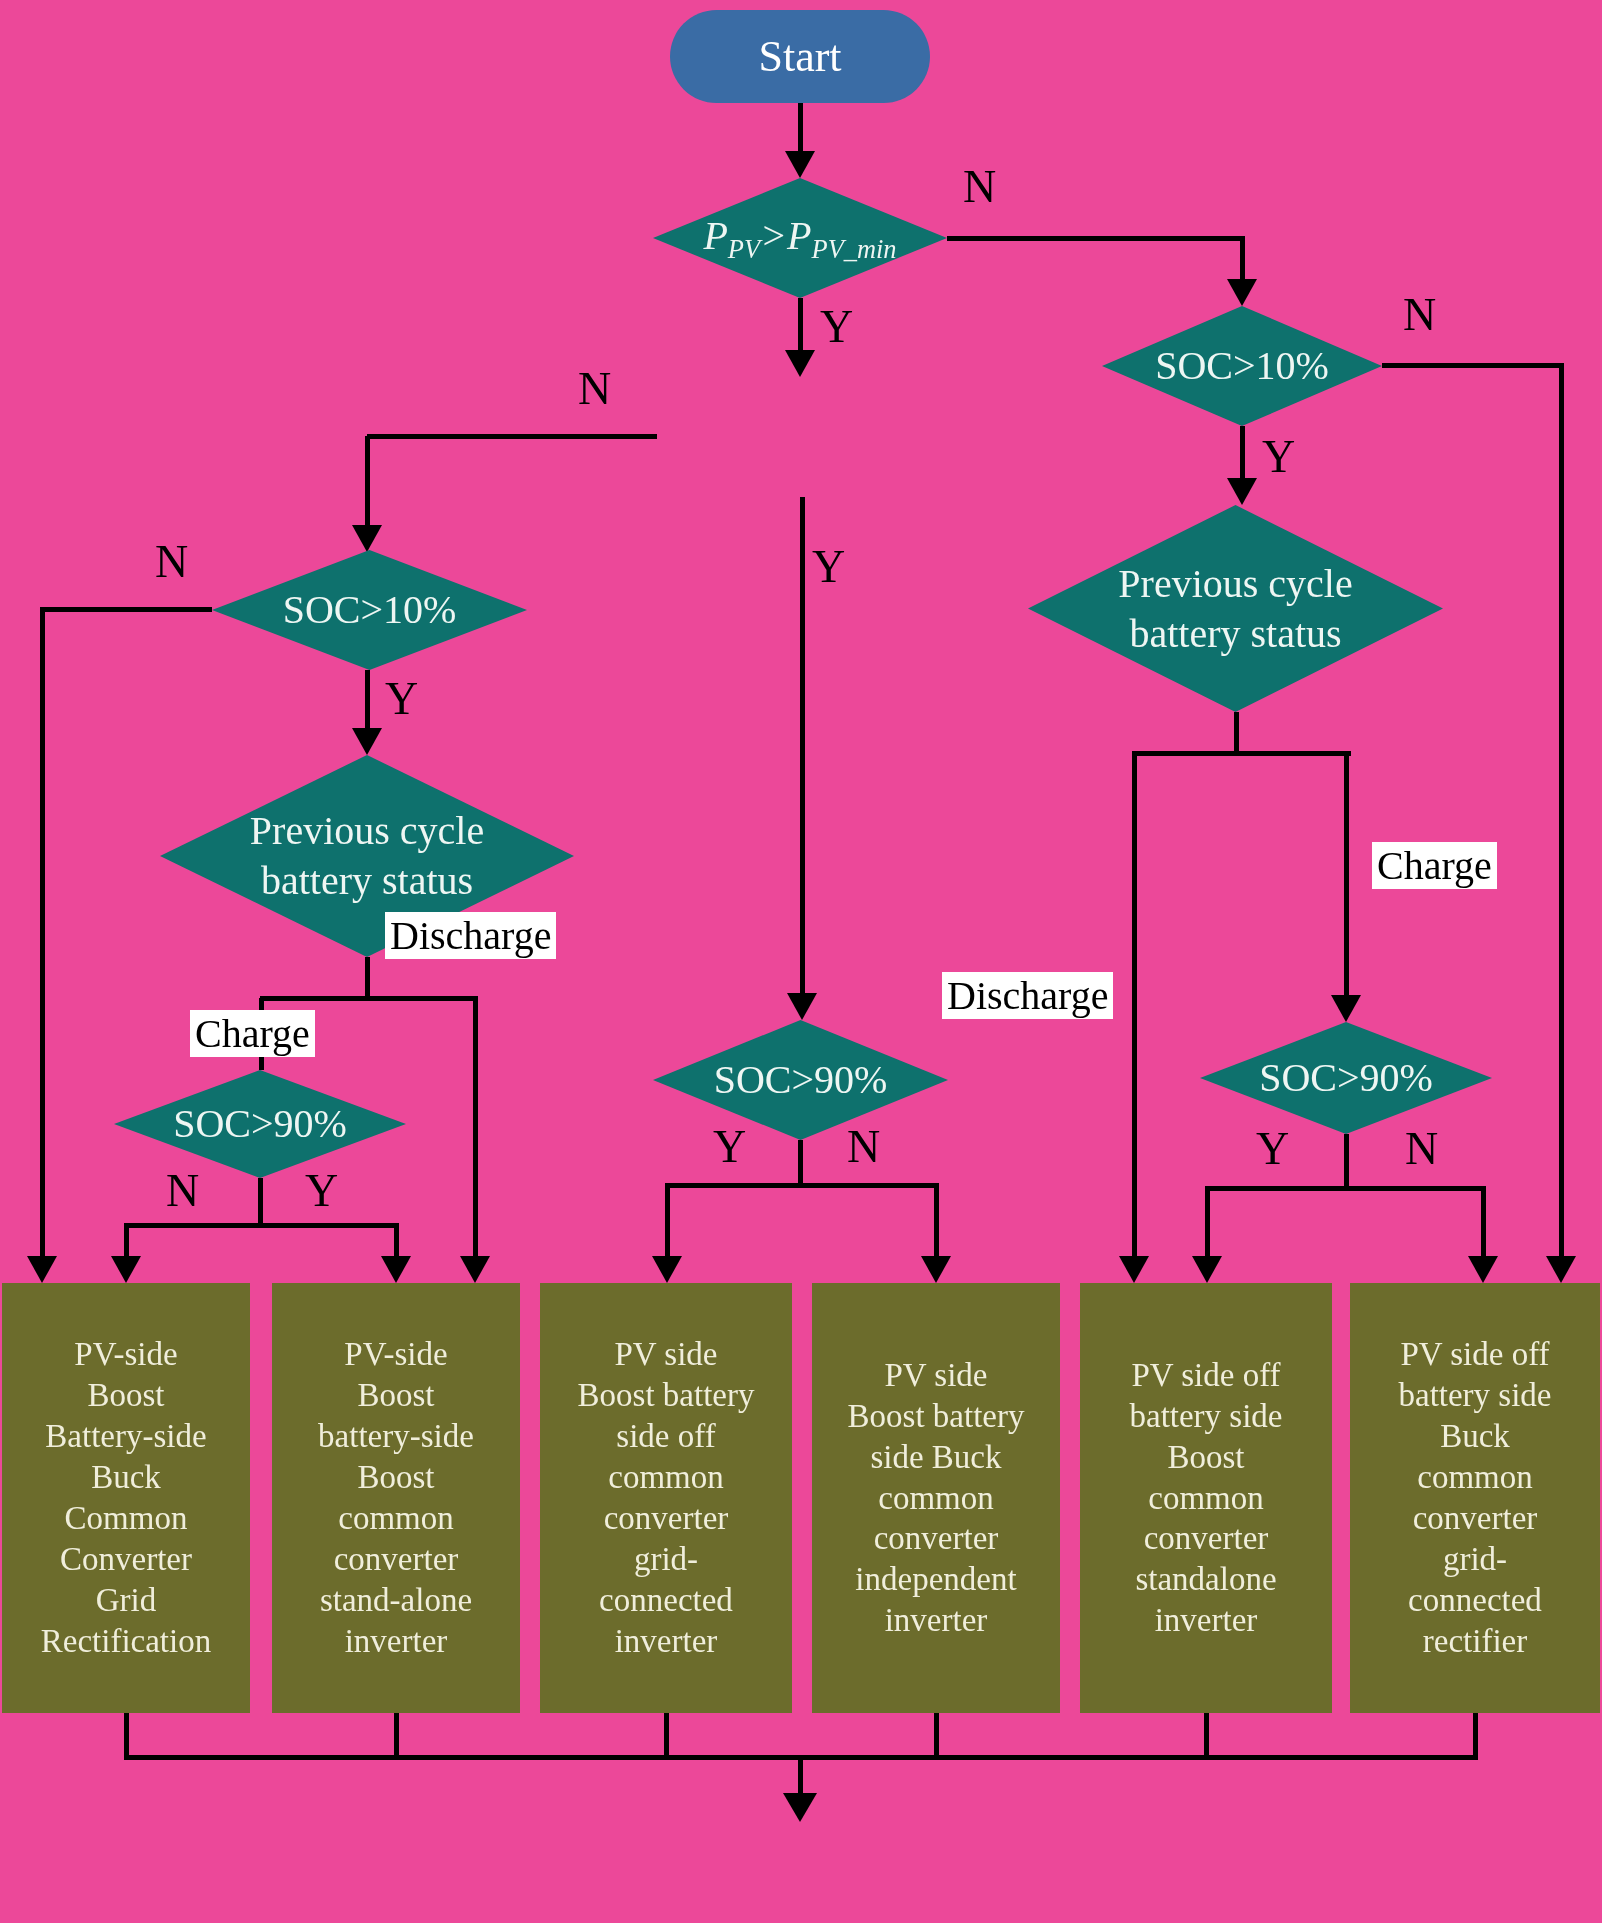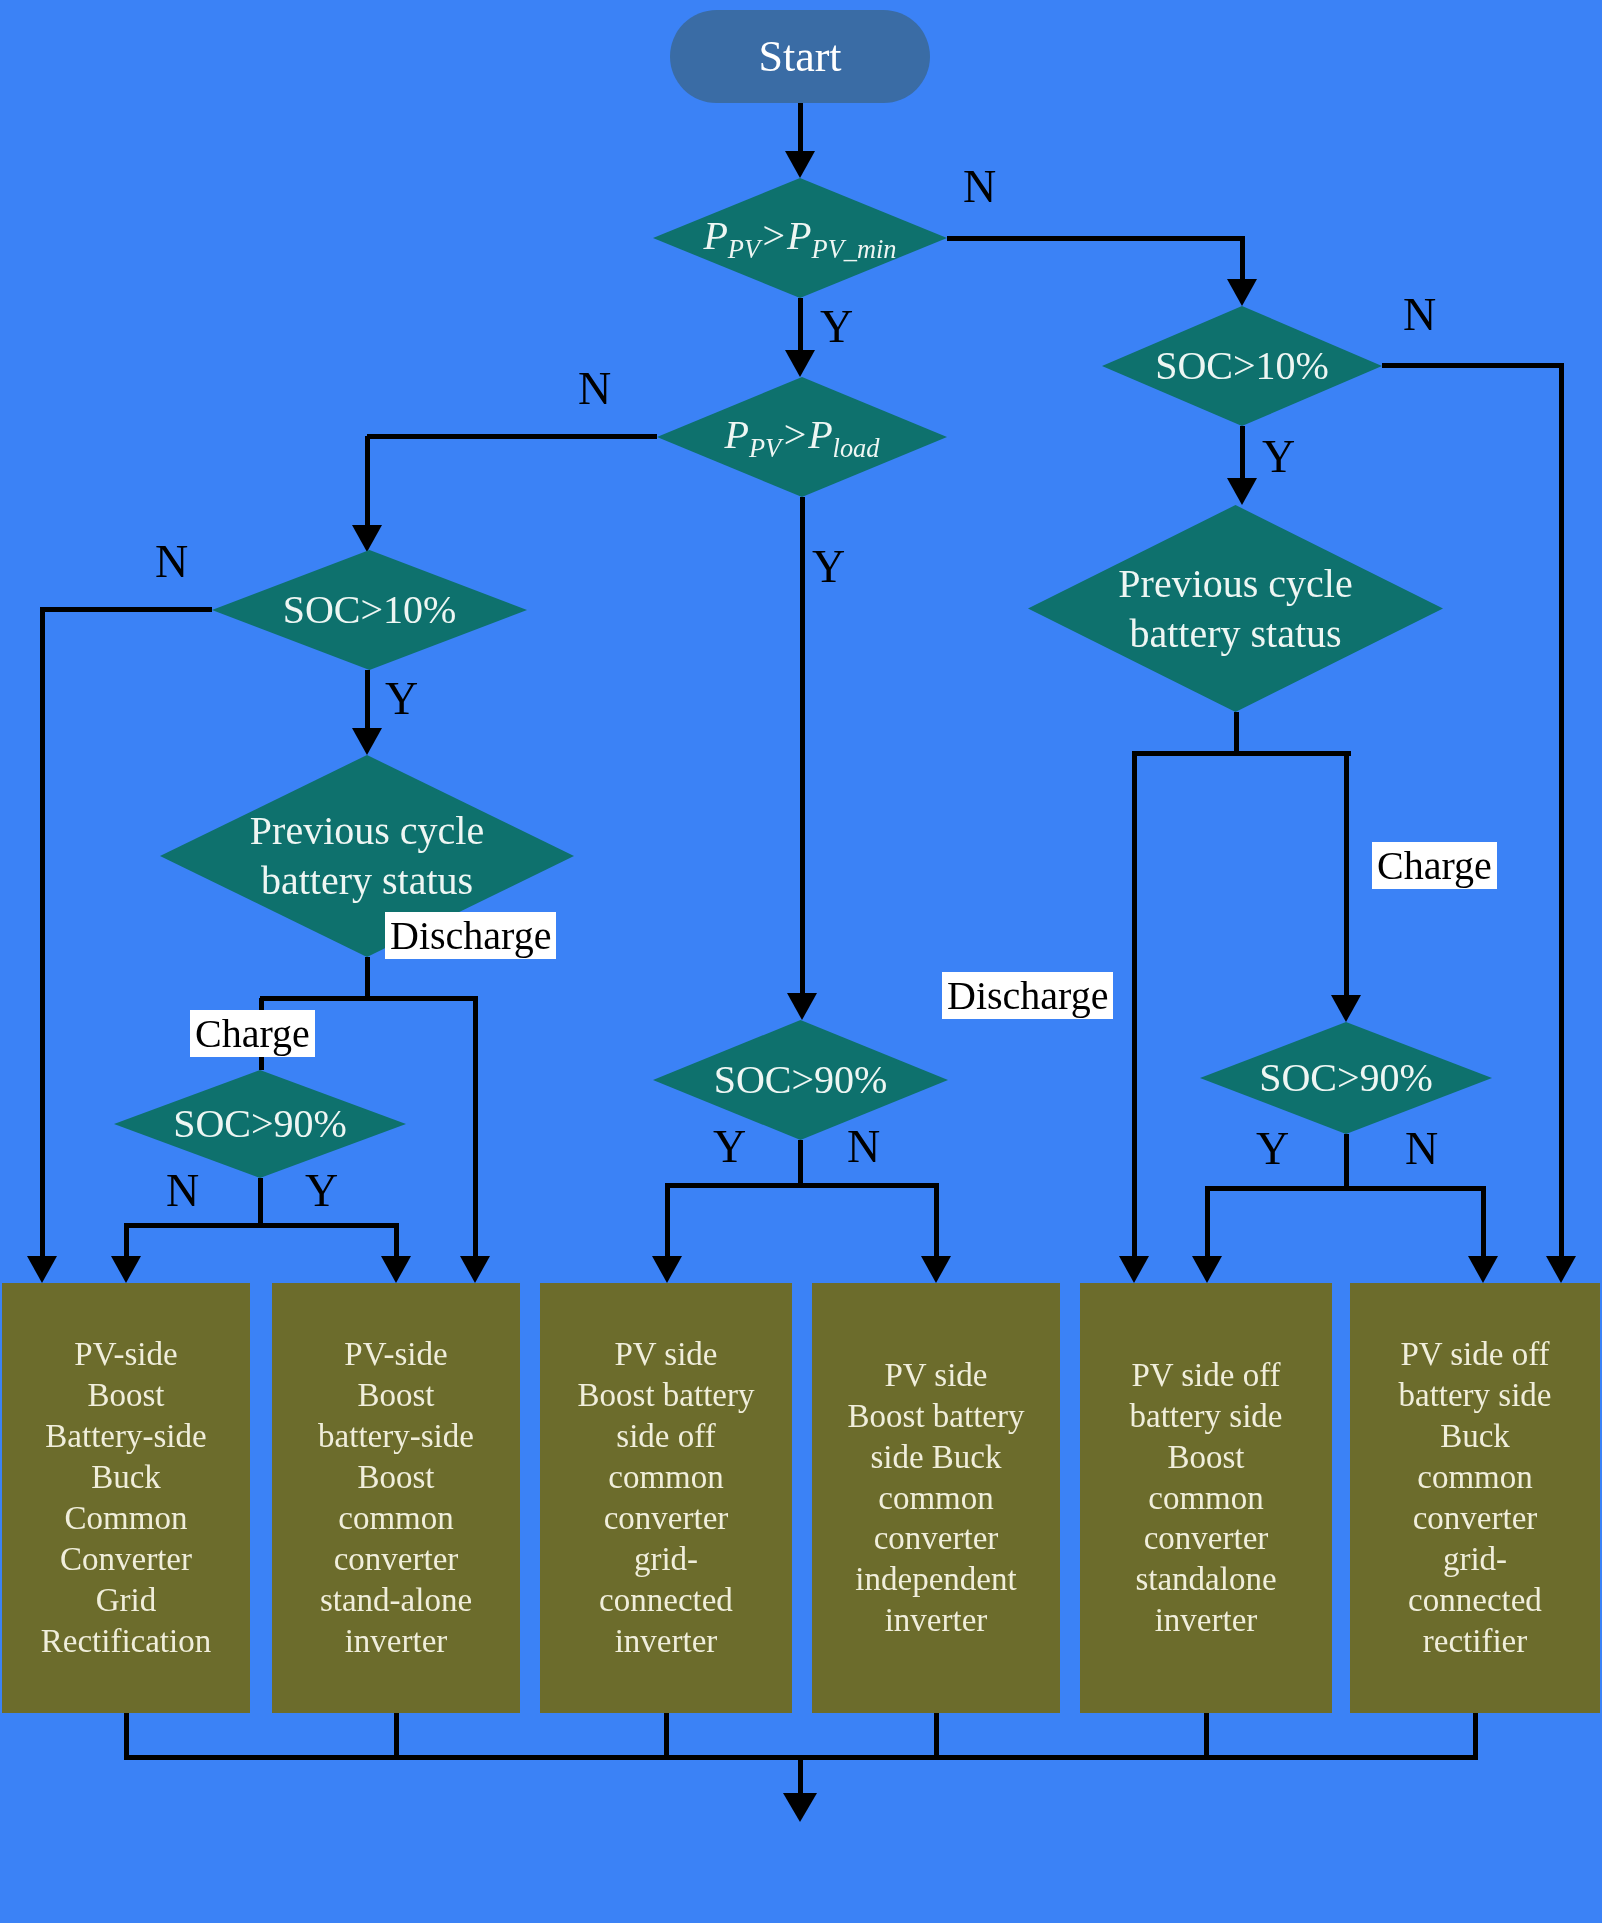--- a/index.html
+++ b/index.html
@@ -1,17 +1,17 @@
 <!DOCTYPE html>
 <html><head>
 <meta charset="utf-8">
 <style>
   html,body{margin:0;padding:0;background:#ffffff;}
   .canvas{
-    position:relative;width:1602px;height:1923px;background:#3b82f6;
+    position:relative;width:1602px;height:1923px;background:#ec4899;
     font-family:"Liberation Serif","DejaVu Serif",serif;overflow:hidden;
   }
   .terminal{
     position:absolute;background:#3a6ca5;color:#ffffff;
     display:flex;align-items:center;justify-content:center;
     font-size:44px;border-radius:50px;
   }
   .diamond{
     position:absolute;background:#0e716d;color:#eef6f3;
     display:flex;align-items:center;justify-content:center;
@@ -58,25 +58,20 @@
 
   <div class="vline" style="left:798px;top:298px;height:54px;"></div>
   <div class="ahead" style="left:785px;top:350px;"></div>
   <div class="elabel" style="left:820px;top:300px;">Y</div>
 
   <div class="hline" style="left:947px;top:236px;width:298px;"></div>
   <div class="vline" style="left:1240px;top:238px;height:45px;"></div>
   <div class="ahead" style="left:1227px;top:279px;"></div>
   <div class="elabel" style="left:963px;top:160px;">N</div>
 
-  <div class="diamond" style="left:657px;top:377px;width:290px;height:120px;">
-    <span class="formula">
-      <span>P</span><sub>PV</sub><span>&gt;</span><span>P</span><sub>load</sub>
-    </span>
-  </div>
 
   <div class="hline" style="left:367px;top:434px;width:290px;"></div>
   <div class="vline" style="left:365px;top:436px;height:90px;"></div>
   <div class="ahead" style="left:352px;top:525px;"></div>
   <div class="elabel" style="left:578px;top:362px;">N</div>
 
   <div class="vline" style="left:800px;top:497px;height:497px;"></div>
   <div class="ahead" style="left:787px;top:993px;"></div>
   <div class="elabel" style="left:812px;top:540px;">Y</div>
 

